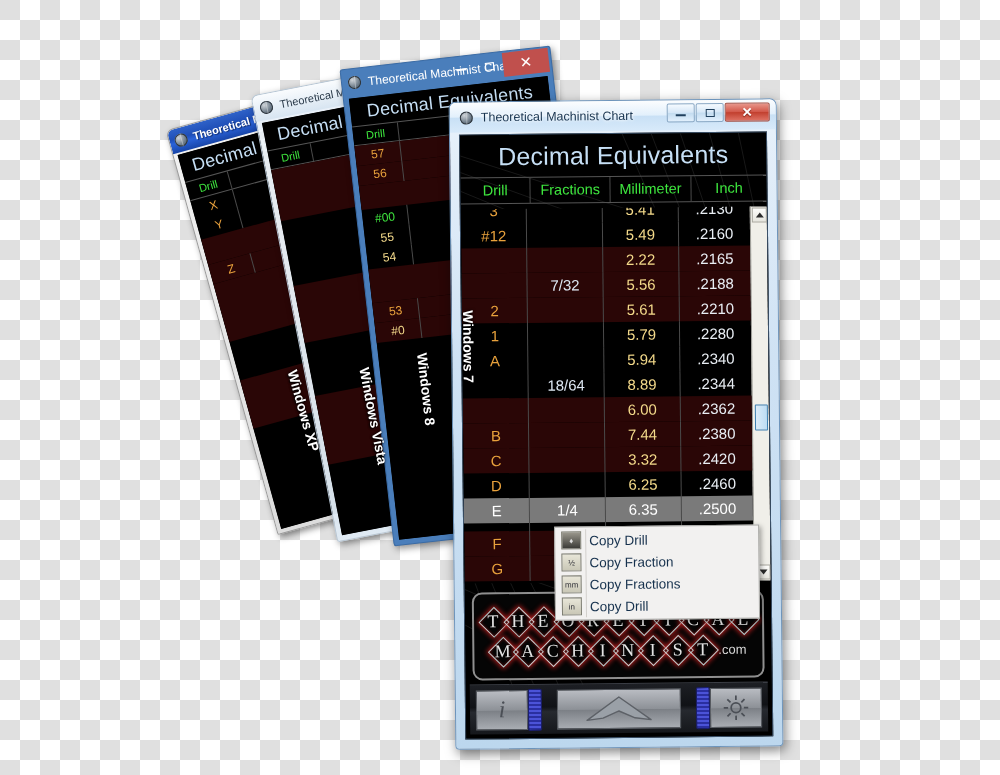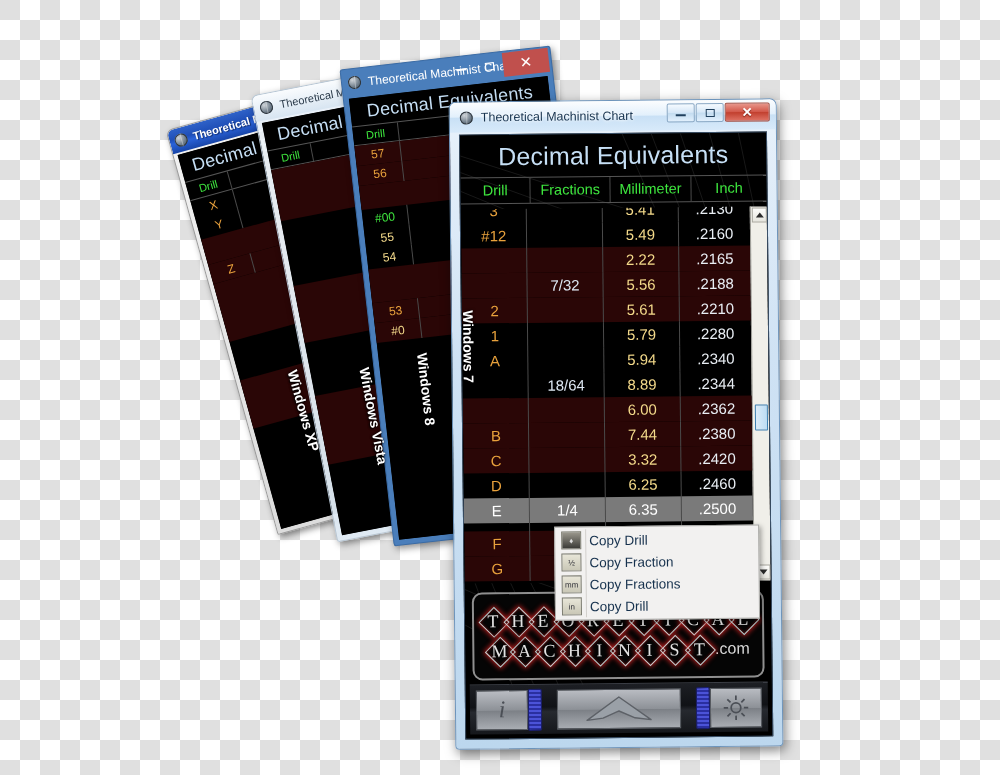--- a/index.html
+++ b/index.html
@@ -239,21 +239,21 @@
     content:''; position:absolute; left:50%; top:50%;
     width: 20px; height: 20px; margin:-10px 0 0 -10px;
     transform: rotate(45deg);
     border: 1.4px solid #cfcfcf;
     box-shadow: 0 0 5px 1px rgba(190,30,30,.95), inset 0 0 3px rgba(190,30,30,.6);
   }
   .dia span {
     position: relative; z-index: 2; font-size: 18px; color: #e2e2e2;
     font-family: "Liberation Serif", serif; line-height: 1;
   }
-  .logo-dotcom { color:#d8d8d8; font-size:16px; margin-left:3px; font-family:"Liberation Sans",sans-serif; }
+  .logo-dotcom { color:#d8d8d8; font-size:13px; margin-left:3px; font-family:"Liberation Sans",sans-serif; }
 
   
   .toolbar {
     position: absolute; left: 4px; right: 4px; bottom: 4px; height: 50px;
     background: linear-gradient(180deg,#1d1f24,#101216 45%,#26292f 55%,#15171b);
     border-top: 1px solid #3a3d44;
     display: flex; align-items: center; justify-content: space-between;
     padding: 0 6px;
   }
   .tb-btn {

